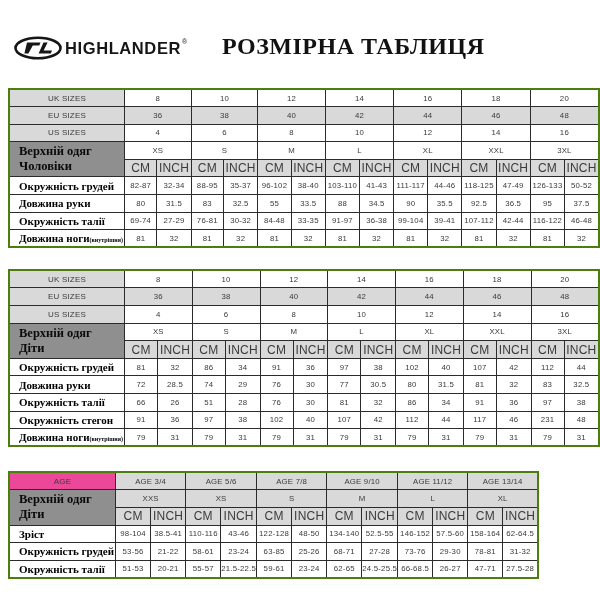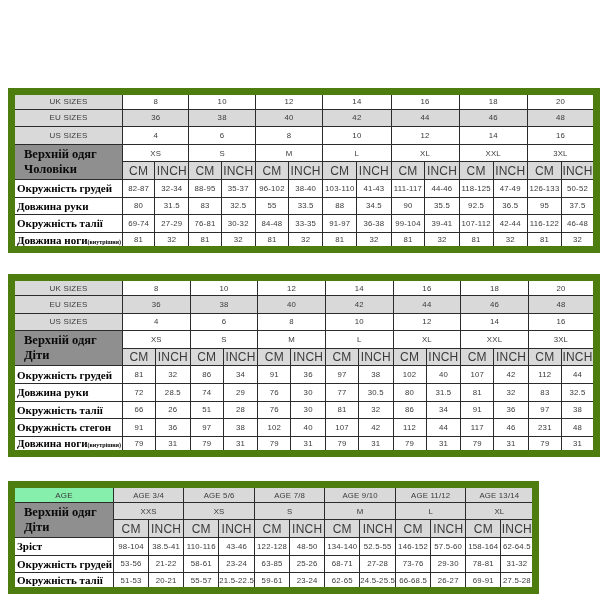--- a/index.html
+++ b/index.html
@@ -11,45 +11,59 @@
   .logo{position:absolute;left:14px;top:36px;display:flex;align-items:center;}
   .logo svg{display:block;margin-right:3px;}
   .brand{font-weight:bold;font-size:16.5px;letter-spacing:.6px;color:#161616;line-height:1;}
   .reg{font-size:7px;position:relative;top:-7px;left:1px;color:#161616;}
   .title{position:absolute;left:222px;top:33px;margin:0;
          font-family:"Liberation Serif","DejaVu Serif",serif;
          font-size:24px;font-weight:bold;letter-spacing:.5px;color:#121212;white-space:nowrap;}
 
   
   #tables{position:absolute;top:88px;left:8px;}
-  table.size-table{border-collapse:collapse;table-layout:fixed;border:7px solid #4d7c0f;
+  table.size-table{border-collapse:collapse;table-layout:fixed;border:2px solid #4d7c0f;
                    margin:0 0 21px 0;}
   table.size-table:nth-of-type(2){margin-bottom:24px;}
   col.col-label{width:92px;}
   col.col-sub{width:35.1px;}
   tr{height:17.6px;}
   td{border:1px solid #2b2b2b;padding:0;text-align:center;vertical-align:middle;
      overflow:hidden;white-space:nowrap;}
   td.sans{font-size:7.8px;color:#3a3a3a;letter-spacing:.2px;}
   td.unit{font-size:12px;}
   td.shade{background:#d9d9d9;}
   td.lbl-gray{background:#d9d9d9;font-size:8px;}
-  td.lbl-light{background:#86efac;font-size:8px;}
+  td.lbl-light{background:#ec4899;font-size:8px;}
   td.section{background:#8f8f8f;text-align:left;padding:1px 9px;
              font-family:"Liberation Serif","DejaVu Serif",serif;
              font-weight:bold;font-size:12.5px;color:#0a0a0a;line-height:1.2;}
-  td.rowlbl{text-align:left;padding:0 1px 0 2px;
+  td.rowlbl{text-align:left;padding:0 1px 0 9px;
             font-family:"Liberation Serif","DejaVu Serif",serif;
             font-weight:bold;font-size:11px;color:#000;}
   td.rowlbl .small{font-size:6px;font-weight:bold;letter-spacing:0;}
 </style>
 </head>
 <body>
 
 <div class="page">
+  <div class="hdr">
+    <div class="logo">
+      <span>
+        <svg width="48" height="24" viewBox="0 0 48 24">
+          <ellipse cx="24" cy="12" rx="22.5" ry="10.3" fill="none" stroke="#161616" stroke-width="2.6"></ellipse>
+          <polygon points="13,6.5 26.5,6.5 25.3,9.6 18.8,9.6 14.4,17.5 10.4,17.5" fill="#161616"></polygon>
+          <polygon points="29.5,6.5 33.6,6.5 29.6,14.4 38,14.4 36.8,17.5 24.6,17.5" fill="#161616"></polygon>
+        </svg>
+      </span>
+      <span class="brand">HIGHLANDER</span>
+      <span class="reg">®</span>
+    </div>
+    <h1 class="title">РОЗМІРНА ТАБЛИЦЯ</h1>
+  </div>
 
   <div id="tables">
       <table class="size-table">
         <colgroup>
           <col class="col-label">
           <col class="col-sub">
           <col class="col-sub">
           <col class="col-sub">
           <col class="col-sub">
           <col class="col-sub">
@@ -445,19 +459,19 @@
             <td class="sans">51-53</td>
             <td class="sans">20-21</td>
             <td class="sans">55-57</td>
             <td class="sans">21.5-22.5</td>
             <td class="sans">59-61</td>
             <td class="sans">23-24</td>
             <td class="sans">62-65</td>
             <td class="sans">24.5-25.5</td>
             <td class="sans">66-68.5</td>
             <td class="sans">26-27</td>
-            <td class="sans">69-91</td>
+            <td class="sans">47-71</td>
             <td class="sans">27.5-28</td>
           </tr>
         </tbody>
       </table>
     </div>
 </div>
 
 </body></html>

